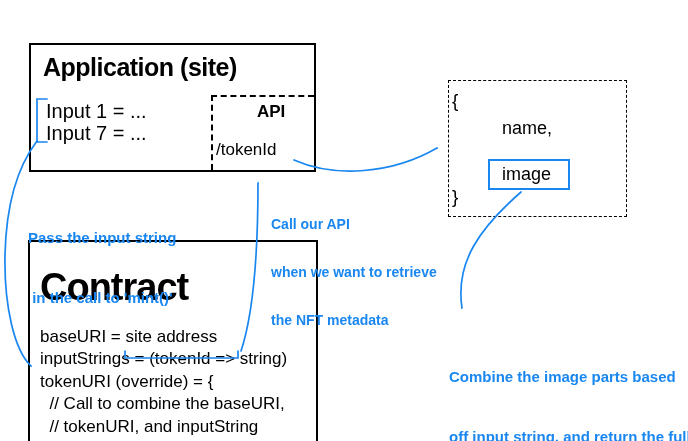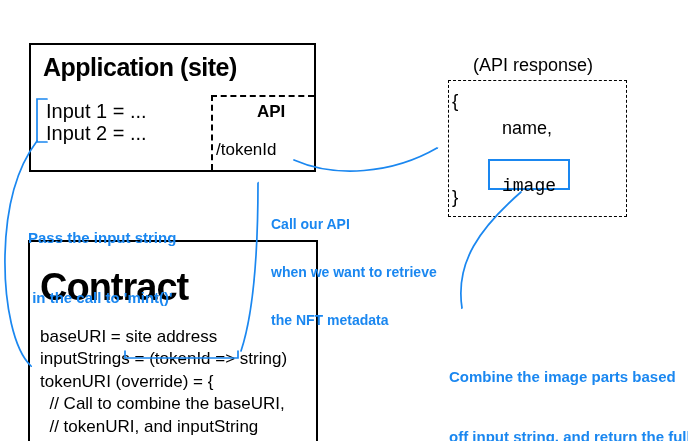--- a/index.html
+++ b/index.html
@@ -31,21 +31,21 @@
   .code-line { white-space: pre; }
 
   
   #response-heading { left: 473px; top: 15px; font-size: 18px; }
   #response-box { left: 448px; top: 40px; width: 179px; height: 137px;
                   border: 1.5px dashed #000; box-sizing: border-box; }
   .resp-txt { font-size: 18px; white-space: pre; }
   #resp-open  { left: 452px; top: 50px; font-size: 19px; }
   #resp-name  { left: 502px; top: 78px; }
   #resp-desc  { left: 502px; top: 101px; }
-  #resp-image { left: 502px; top: 136px; font-family: Liberation Mono, monospace; }
+  #resp-image { left: 502px; top: 124px; }
   #resp-close { left: 452px; top: 146px; font-size: 19px; }
   #image-rect { left: 488px; top: 119px; width: 82px; height: 31px;
                 border: 2px solid var(--blue); box-sizing: border-box; }
 
   
   .note { color: var(--blue); font-weight: bold; white-space: pre; }
   #note-pass    { left: 28px;  top: 148px; font-size: 15px; line-height: 20px; }
   #note-call    { left: 271px; top: 144px; font-size: 14px; line-height: 16px; }
   #note-combine { left: 449px; top: 287px; font-size: 15px; line-height: 20px; }
 
@@ -54,38 +54,37 @@
   #arrows path { fill: none; stroke: var(--blue); stroke-width: 1.7px; stroke-linecap: round; }
 </style>
 </head>
 <body>
 
 <div id="canvas">
 
   <div id="app-box" class="abs solid-box"></div>
   <div id="app-title" class="abs">Application (site)</div>
   <div id="input-1" class="abs input-line">Input 1 = ...</div>
-  <div id="input-2" class="abs input-line">Input 2 = ...</div>
+  <div id="input-2" class="abs input-line">Input 7 = ...</div>
 
   <div id="api-panel" class="abs"></div>
   <div id="api-label" class="abs">API</div>
   <div id="api-endpoint" class="abs">/tokenId</div>
 
   <div id="contract-box" class="abs solid-box"></div>
   <div id="contract-title" class="abs">Contract</div>
   <div id="contract-code" class="abs">
     <div class="code-line">baseURI = site address</div>
     <div class="code-line">inputStrings = (tokenId =&gt; string)</div>
     <div class="code-line">tokenURI (override) = {</div>
     <div class="code-line">  // Call to combine the baseURI,</div>
     <div class="code-line">  // tokenURI, and inputString</div>
     <div class="code-line">}</div>
   </div>
 
-  <div id="response-heading" class="abs">(API response)</div>
   <div id="response-box" class="abs"></div>
   <div id="resp-open" class="abs resp-txt">{</div>
   <div id="resp-name" class="abs resp-txt">name,</div>
   <div id="image-rect" class="abs"></div>
   <div id="resp-image" class="abs resp-txt">image</div>
   <div id="resp-close" class="abs resp-txt">}</div>
 
   <div id="note-pass" class="abs note">
     <div>Pass the input string</div>
     <div> in the call to 'mint()'</div>

